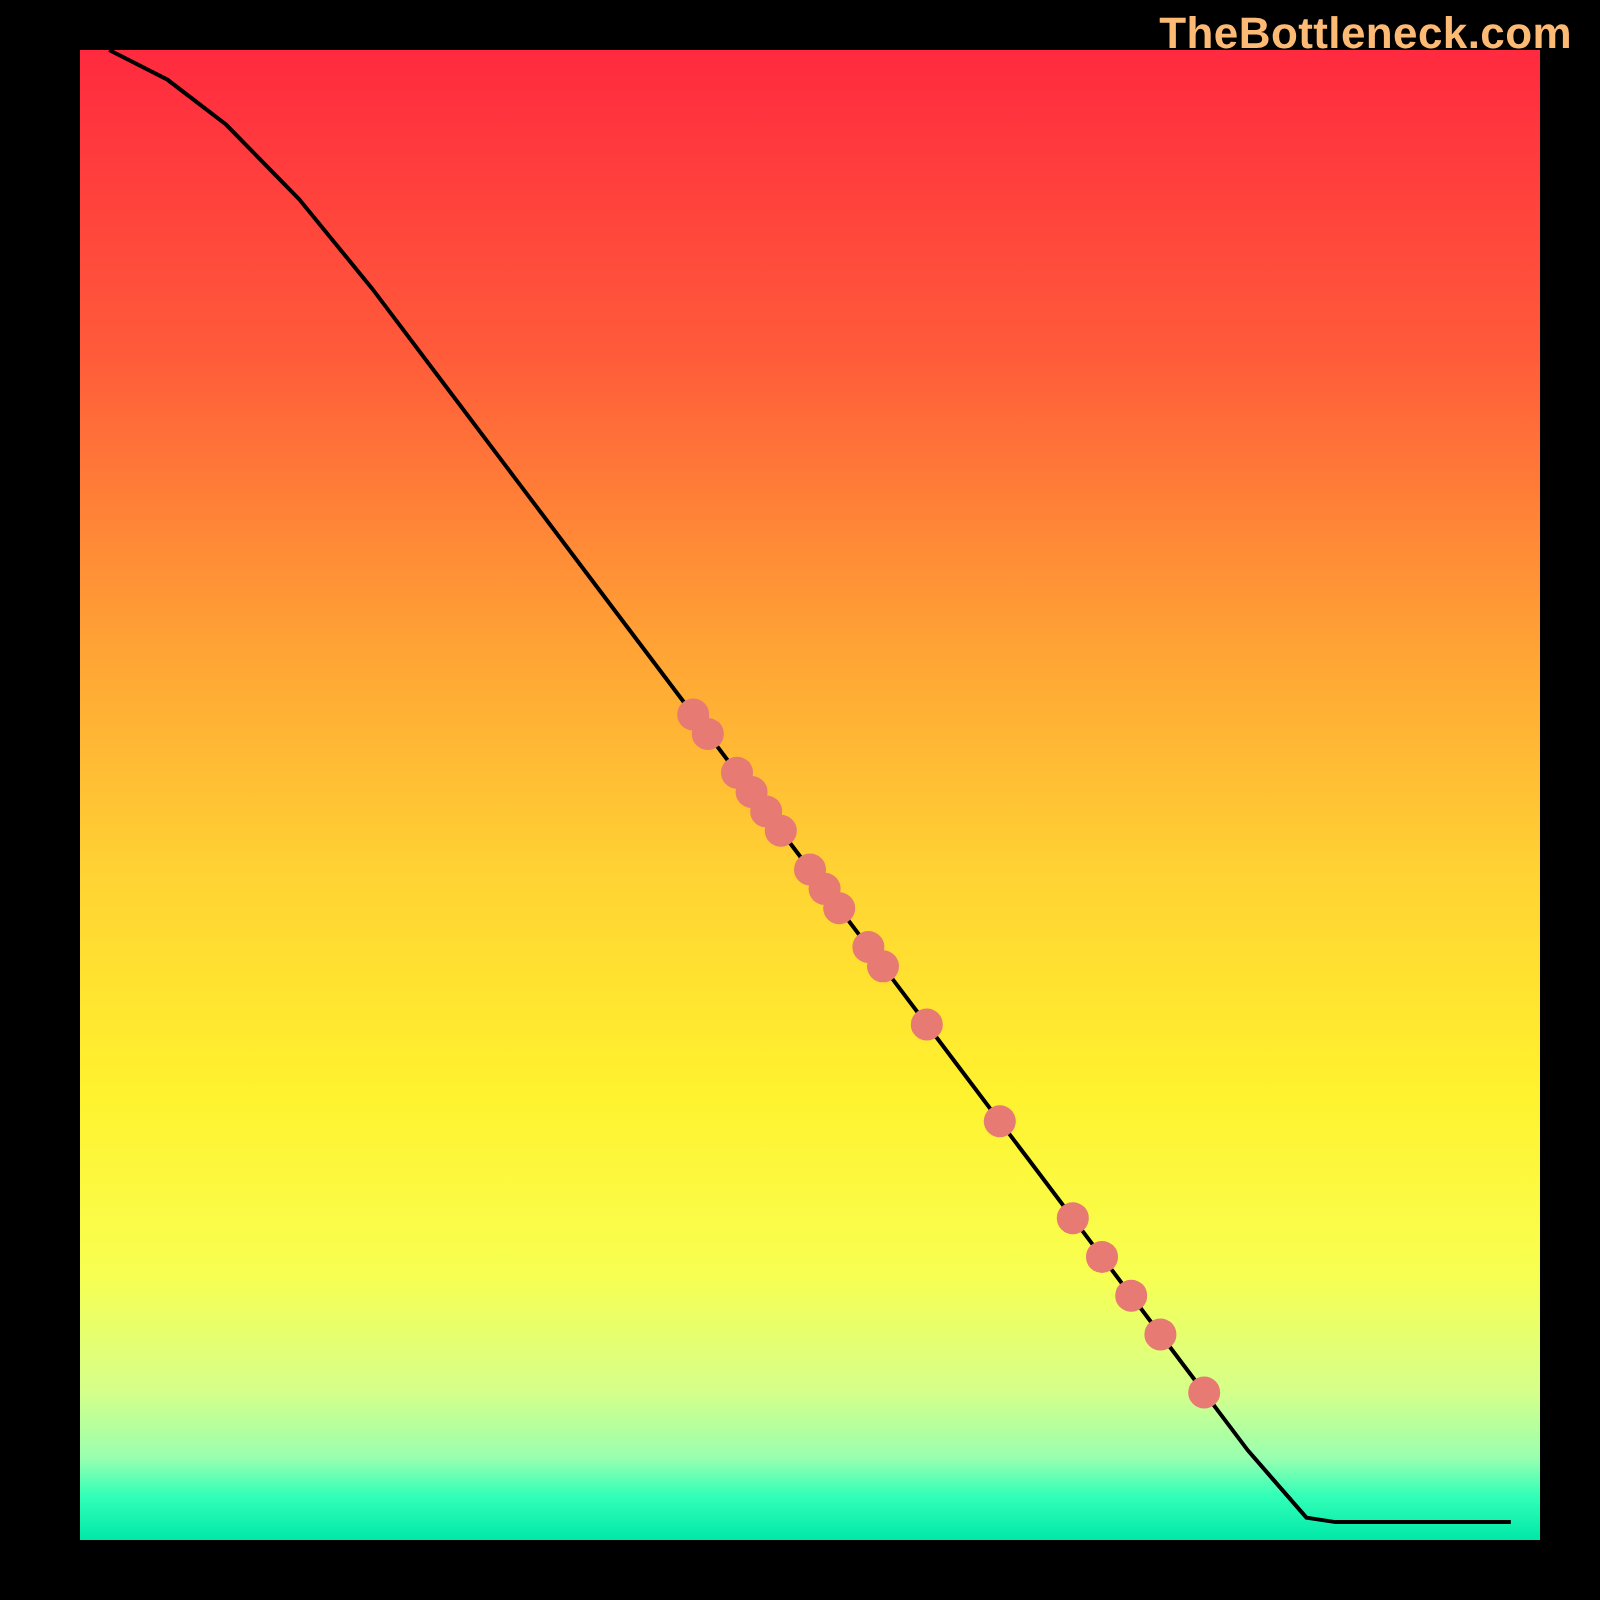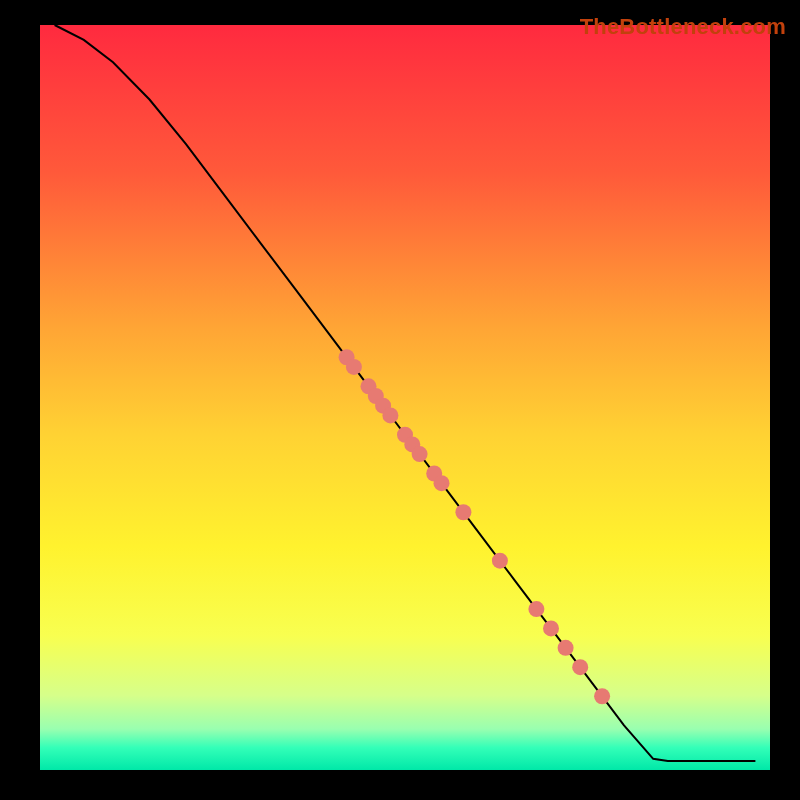--- a/index.html
+++ b/index.html
@@ -12,23 +12,23 @@
     font-family: Arial, Helvetica, sans-serif;
   }
   .frame {
     position: relative;
     width: 800px;
     height: 800px;
     background: #000;
   }
   .watermark {
     position: absolute;
-    top: 14px;
+    top: 4px;
     right: 14px;
-    color: #c2410c;
+    color: #fdba74;
     font-size: 22px;
     font-weight: 600;
     letter-spacing: 0.2px;
     z-index: 5;
     user-select: none;
   }
   svg {
     display: block;
   }
 </style>

